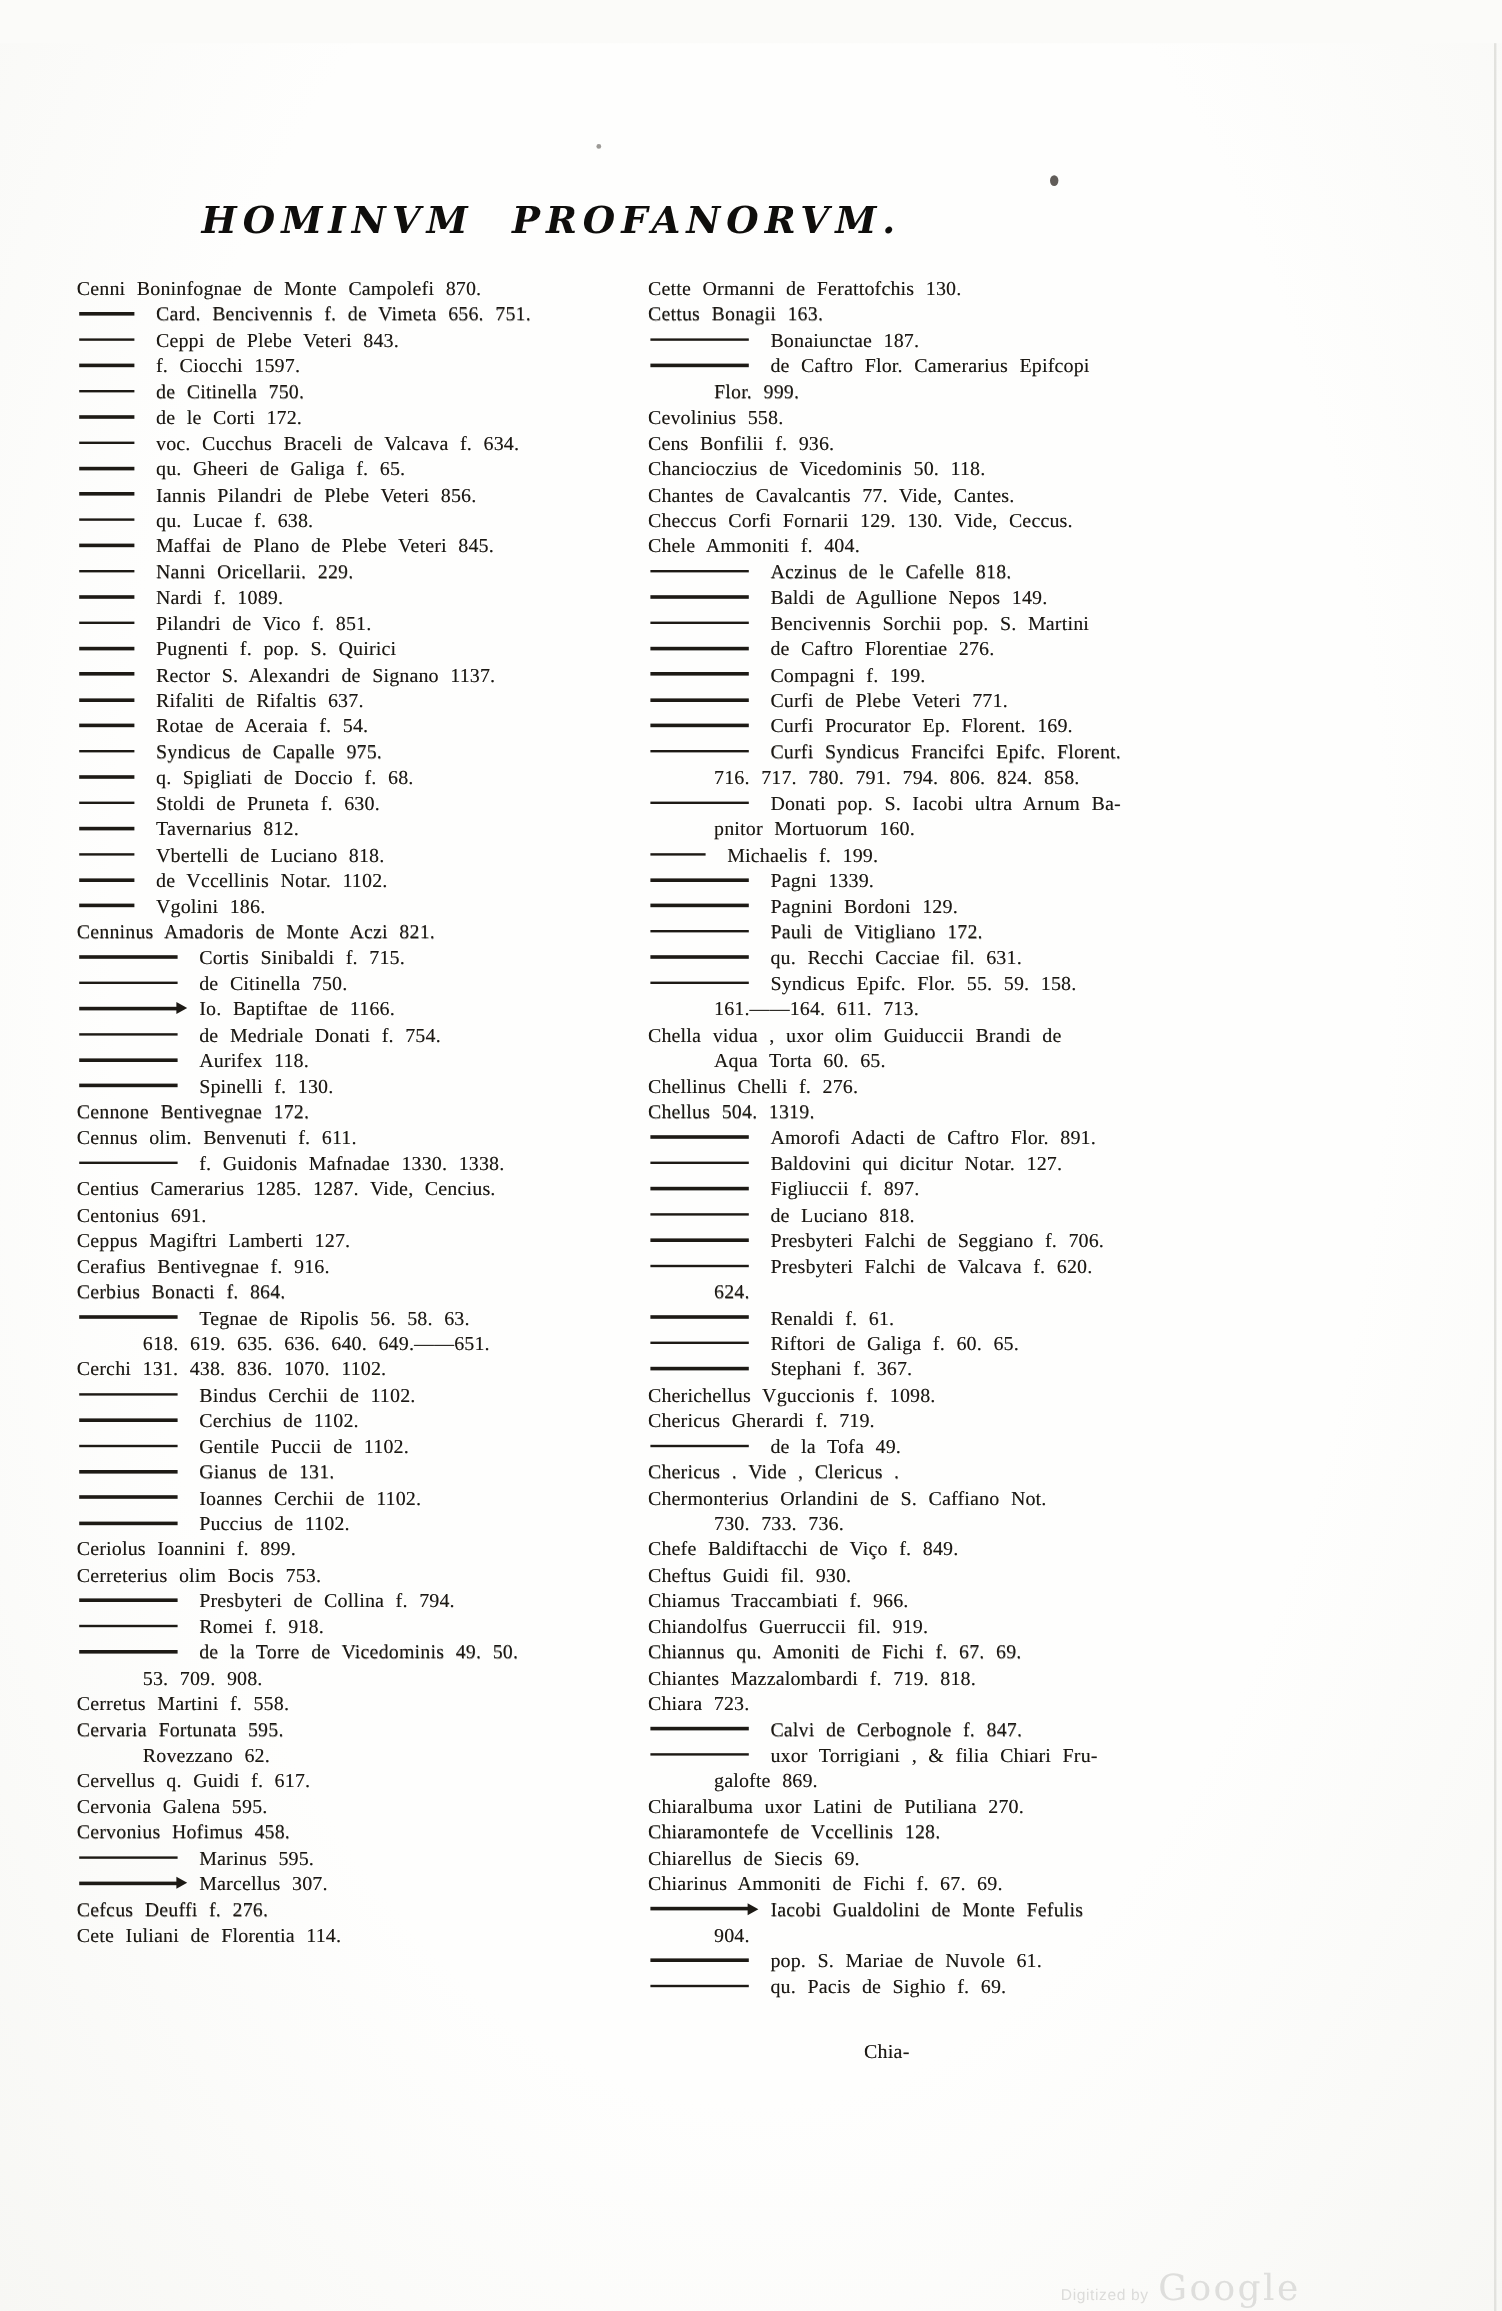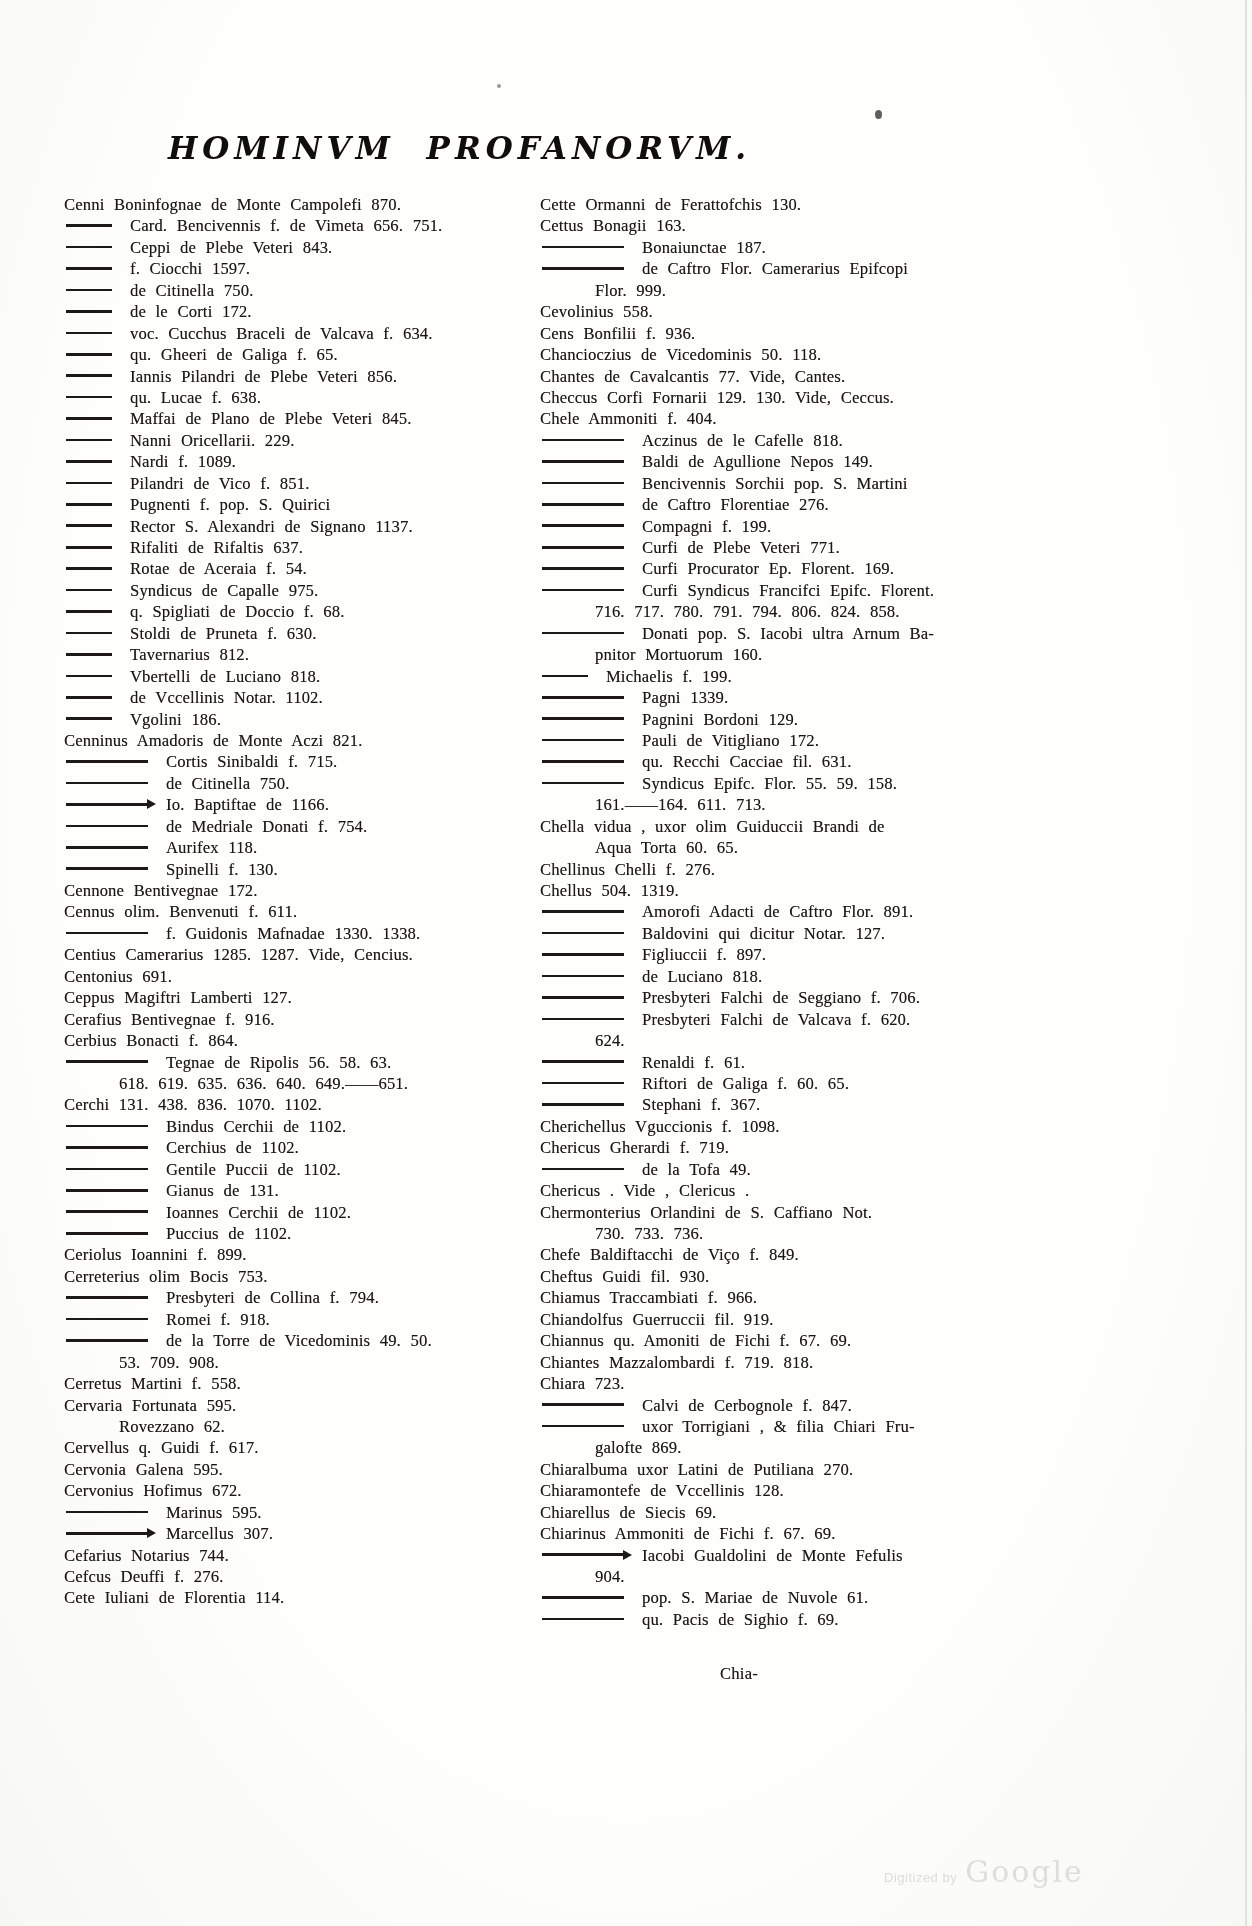--- a/index.html
+++ b/index.html
@@ -7,20 +7,21 @@
     width:1252px;height:1926px;
     background:#fbfbf9;
     font-family:"Liberation Serif", serif;
     position:relative;
     overflow:hidden;
   }
   .page{
     position:absolute;inset:0;
     background:
       radial-gradient(ellipse at 50% 40%, #fefefd 60%, #f7f7f4 100%);
+    margin-top: 36px;
   }
   .scan-edge{
     position:absolute;top:0;right:5px;width:2px;height:100%;
     background:#e2e2de;
   }
   .speck{
     position:absolute;background:#3a352f;border-radius:50%;
   }
   .title{
     position:absolute;left:168px;top:130px;margin:0;
@@ -139,24 +140,23 @@
       <div class="line"><span class="txt">Cerreterius olim Bocis 753.</span></div>
       <div class="line"><span class="dash d2"></span><span class="txt">Presbyteri de Collina f. 794.</span></div>
       <div class="line"><span class="dash d2"></span><span class="txt">Romei f. 918.</span></div>
       <div class="line"><span class="dash d2"></span><span class="txt">de la Torre de Vicedominis 49. 50.</span></div>
       <div class="line cont"><span class="txt">53. 709. 908.</span></div>
       <div class="line"><span class="txt">Cerretus Martini f. 558.</span></div>
       <div class="line"><span class="txt">Cervaria Fortunata 595.</span></div>
       <div class="line cont"><span class="txt">Rovezzano 62.</span></div>
       <div class="line"><span class="txt">Cervellus q. Guidi f. 617.</span></div>
       <div class="line"><span class="txt">Cervonia Galena 595.</span></div>
-      <div class="line"><span class="txt">Cervonius Hofimus 672.</span></div>
+      <div class="line"><span class="txt">Cervonius Hofimus 458.</span></div>
       <div class="line"><span class="dash d2"></span><span class="txt">Marinus 595.</span></div>
       <div class="line"><span class="dash d3"></span><span class="txt">Marcellus 307.</span></div>
-      <div class="line"><span class="txt">Cefarius Notarius 744.</span></div>
       <div class="line"><span class="txt">Cefcus Deuffi f. 276.</span></div>
       <div class="line"><span class="txt">Cete Iuliani de Florentia 114.</span></div>
     </div>
   <div class="col col-right" id="col-right">
       <div class="line"><span class="txt">Cette Ormanni de Ferattofchis 130.</span></div>
       <div class="line"><span class="txt">Cettus Bonagii 163.</span></div>
       <div class="line"><span class="dash d2"></span><span class="txt">Bonaiunctae 187.</span></div>
       <div class="line"><span class="dash d2"></span><span class="txt">de Caftro Flor. Camerarius Epifcopi</span></div>
       <div class="line cont"><span class="txt">Flor. 999.</span></div>
       <div class="line"><span class="txt">Cevolinius 558.</span></div>

